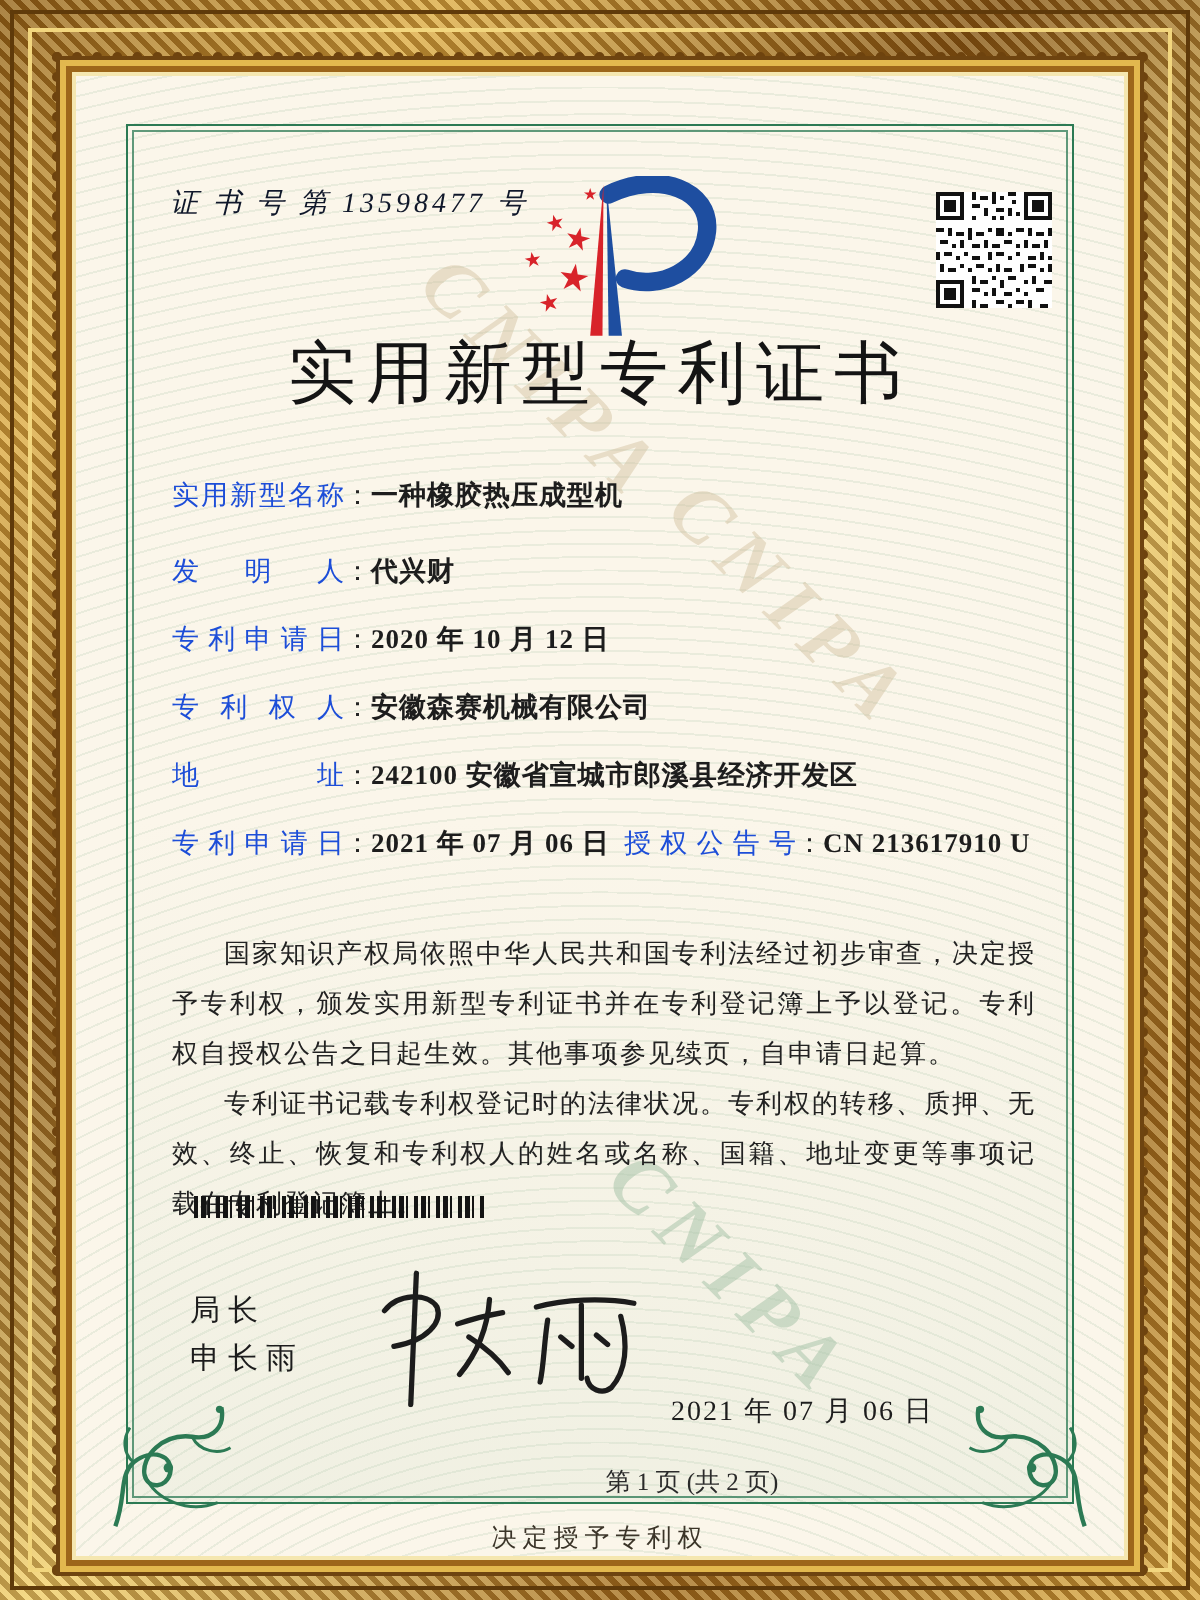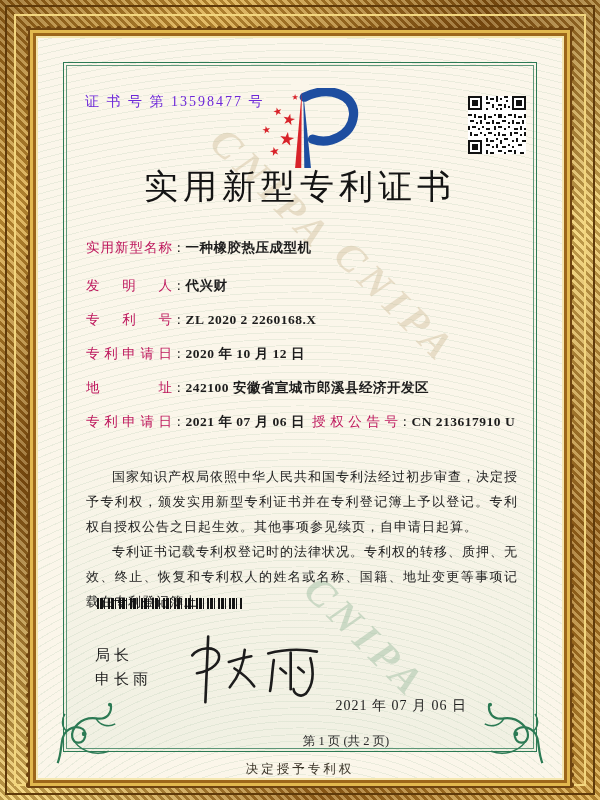--- a/index.html
+++ b/index.html
@@ -26,29 +26,29 @@
   .wm.green{color:rgba(160,190,162,.5);}
   
   .green-frame{position:absolute;inset:24px 25px 26px 25px;border:1.5px solid #2c7a54;pointer-events:none;
     background:linear-gradient(to bottom,rgba(255,255,255,0) 50%,rgba(185,210,188,.16));}
   .green-frame::before{content:"";position:absolute;inset:2px;border:1px solid rgba(44,122,84,.75);}
   .flourish{position:absolute;width:64px;height:64px;}
   .flourish.bl{left:-10px;bottom:-14px;}
   .flourish.br{right:-10px;bottom:-14px;transform:scaleX(-1);}
   
   .content{position:absolute;inset:0;z-index:2;color:#262626;}
-  .cert-no{position:absolute;left:47px;top:55px;font-size:14px;letter-spacing:2px;color:#6d28d9;}
+  .cert-no{position:absolute;left:47px;top:55px;font-size:14px;letter-spacing:2px;color:#0f172a;font-style:italic;}
   .logo{position:absolute;left:220px;top:50px;width:108px;height:84px;}
   .qr{position:absolute;left:430px;top:58px;width:58px;height:58px;}
   .title{position:absolute;left:0;top:126px;width:100%;text-align:center;
     font-size:34px;font-weight:normal;letter-spacing:5px;color:#141414;}
   .fields{position:absolute;left:48px;top:201px;width:440px;font-size:13.5px;}
   .frow{margin-bottom:14px;height:20px;white-space:nowrap;position:relative;}
   .frow.first{margin-bottom:18px;}
-  .flabel{display:inline-block;width:86px;text-align:justify;text-align-last:justify;color:#be185d;}
+  .flabel{display:inline-block;width:86px;text-align:justify;text-align-last:justify;color:#1d4ed8;}
   .fvalue{color:#1d1d1d;letter-spacing:.5px;font-weight:bold;}
   .grant-pair2{position:absolute;left:226px;top:0;}
   .paras{position:absolute;left:48px;top:426px;width:432px;font-size:13px;line-height:25px;
     text-align:justify;color:#222;letter-spacing:1px;}
   .paras p{margin:0;text-indent:2em;}
   .barcode{position:absolute;left:59px;top:560px;width:146px;height:11px;
     background:repeating-linear-gradient(90deg,#141414 0 2px,rgba(0,0,0,0) 2px 3.5px,#141414 3.5px 6px,rgba(0,0,0,0) 6px 7px,#141414 7px 8px,rgba(0,0,0,0) 8px 11px);}
   .signer-title{position:absolute;left:57px;top:608px;font-size:15px;letter-spacing:4px;color:#1c1c1c;}
   .signer-name{position:absolute;left:57px;top:632px;font-size:15px;letter-spacing:4px;color:#1c1c1c;}
   .signature{position:absolute;left:138px;top:593px;width:160px;height:75px;}
@@ -127,24 +127,24 @@
       <div class="title">实用新型专利证书</div>
 
       <div class="fields">
         <div class="frow first">
           <span class="flabel">实用新型名称</span><span>：</span><span class="fvalue">一种橡胶热压成型机</span>
         </div>
         <div class="frow">
           <span class="flabel">发明人</span><span>：</span><span class="fvalue">代兴财</span>
         </div>
         <div class="frow">
-          <span class="flabel">专利号</span><span>：</span><span class="fvalue">ZL 2020 2 2260168.X</span>
+          <span class="flabel">专利申请日</span><span>：</span><span class="fvalue">2020 年 10 月 12 日</span>
         </div>
         <div class="frow">
-          <span class="flabel">专利申请日</span><span>：</span><span class="fvalue">2020 年 10 月 12 日</span>
+          <span class="flabel">专利权人</span><span>：</span><span class="fvalue">安徽森赛机械有限公司</span>
         </div>
         <div class="frow">
           <span class="flabel">地址</span><span>：</span><span class="fvalue">242100 安徽省宣城市郎溪县经济开发区</span>
         </div>
         <div class="frow">
           <span class="flabel">专利申请日</span><span>：</span><span class="fvalue">2021 年 07 月 06 日</span>
           <span class="grant-pair2">
             <span class="flabel">授权公告号</span><span>：</span><span class="fvalue">CN 213617910 U</span>
           </span>
         </div>

